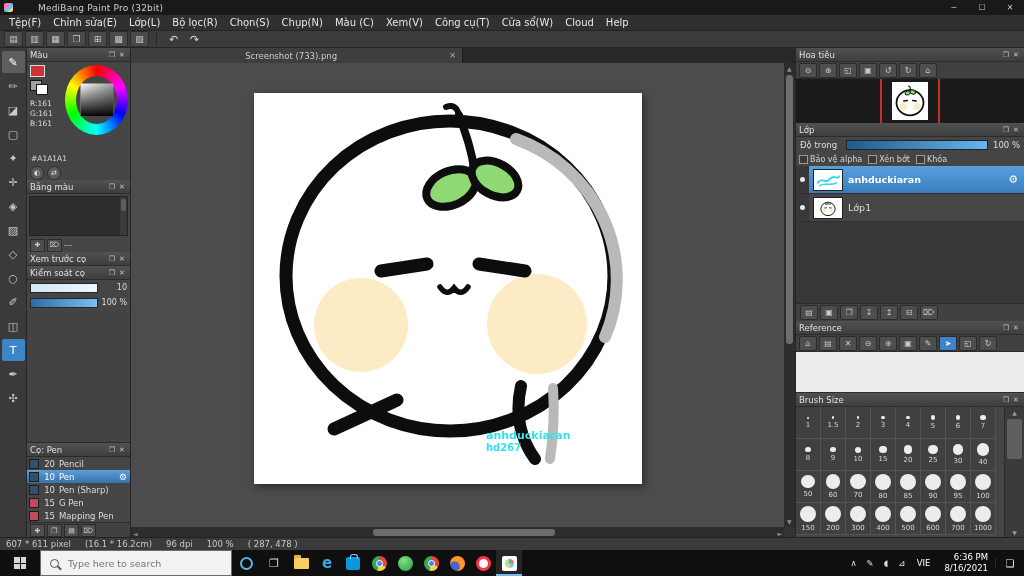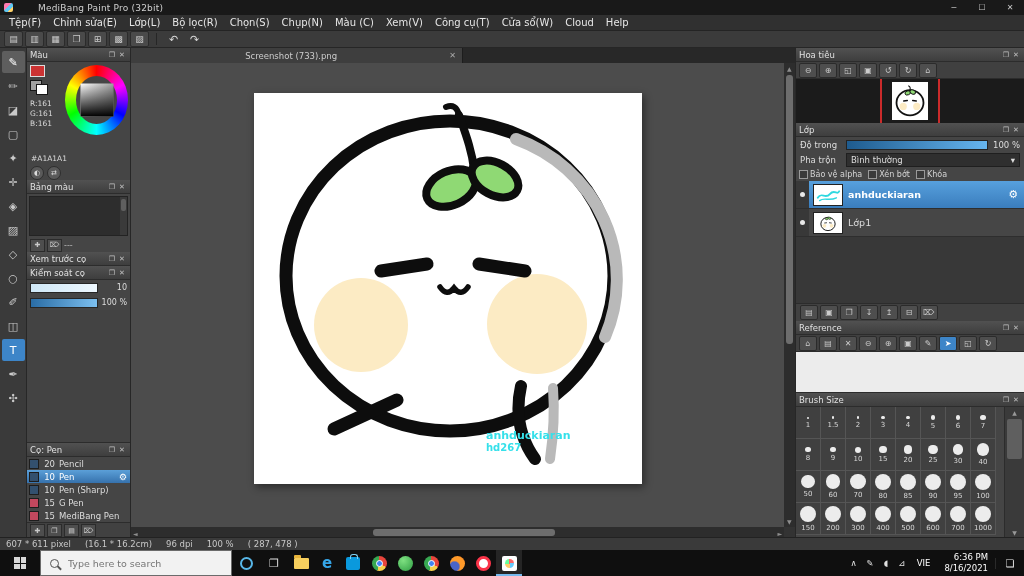--- a/index.html
+++ b/index.html
@@ -390,21 +390,21 @@
               <span class="brush-name">Pen (Sharp)</span>
             </div>
             <div class="brush-row">
               <span class="brush-swatch" style="background: rgb(194, 72, 94);"></span>
               <span class="brush-size">15</span>
               <span class="brush-name">G Pen</span>
             </div>
             <div class="brush-row">
               <span class="brush-swatch" style="background: rgb(194, 72, 94);"></span>
               <span class="brush-size">15</span>
-              <span class="brush-name">MediBang Pen</span>
+              <span class="brush-name">Mapping Pen</span>
             </div>
           </div>
         <div class="brush-footer">
             <div class="mbtn">
               <span>✚</span>
             </div>
             <div class="mbtn">
               <span>❐</span>
             </div>
             <div class="mbtn">
@@ -512,27 +512,20 @@
         <div class="panel-header">
           <span class="ph-title">Lớp</span>
           <span class="ph-ic">❐</span>
           <span class="ph-ic">✕</span>
         </div>
         <div class="lay-row">
           <span class="lay-label">Độ trong</span>
           <div class="op-slider"></div>
           <span class="op-val">100 %</span>
         </div>
-        <div class="lay-row">
-          <span class="lay-label">Pha trộn</span>
-          <div class="blend-select">
-            <span>Bình thường</span>
-            <span>▾</span>
-          </div>
-        </div>
         <div class="check-row">
           <span class="chk">
               <span class="box"></span>
               <span>Bảo vệ alpha</span>
             </span>
           <span class="chk">
               <span class="box"></span>
               <span>Xén bớt</span>
             </span>
           <span class="chk">

